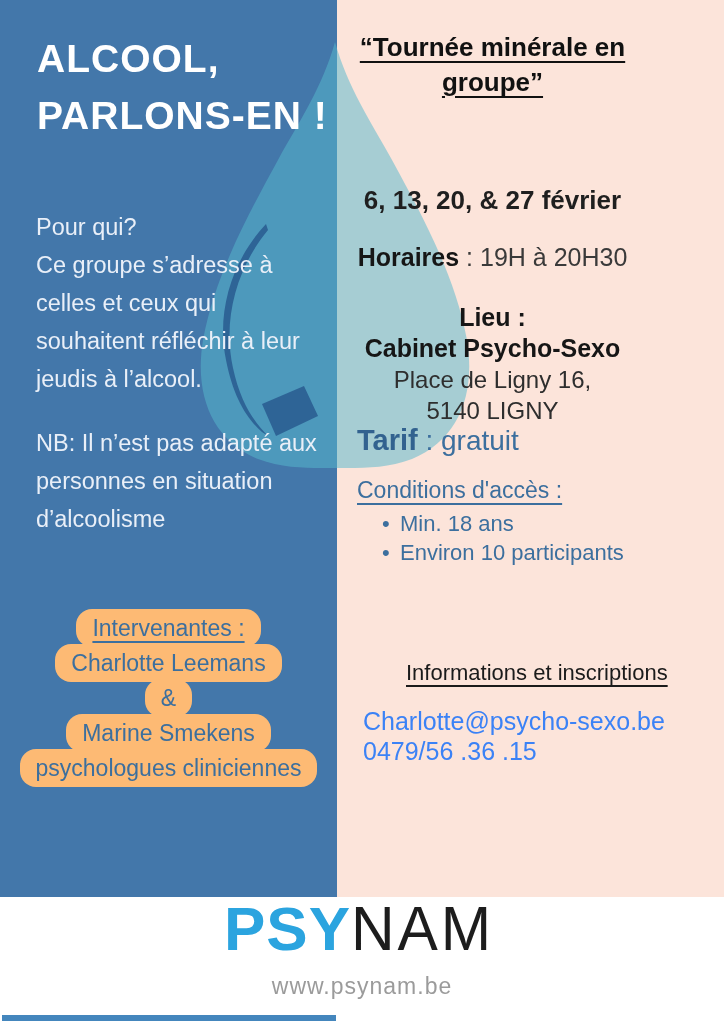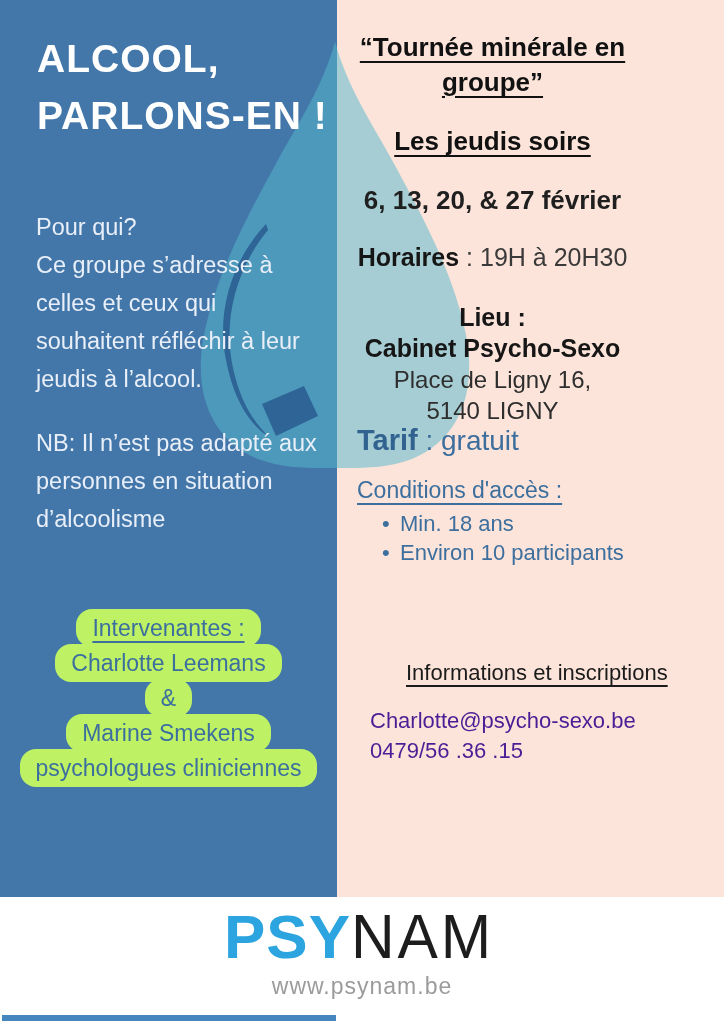--- a/index.html
+++ b/index.html
@@ -21,21 +21,21 @@
     color:#ffffff;font-size:39px;font-weight:bold;letter-spacing:1px;
     line-height:57px;white-space:nowrap;
   }
   .left-par{position:absolute;left:36px;color:#e9eff8;font-size:23.5px;line-height:38px;}
   .left-par .line{white-space:nowrap;}
   .par1{top:208px;}
   .par2{top:424px;}
   
   .chips{position:absolute;left:0;top:612px;width:337px;display:flex;flex-direction:column;align-items:center;}
   .chip{
-    background:#bef264;border-radius:16px;
+    background:#fdba74;border-radius:16px;
     color:#3c6f9e;font-size:23px;line-height:26px;
     padding:6px 16px;margin-top:-3px;white-space:nowrap;
     text-align:center;
   }
   
   .right-content{position:absolute;left:337px;top:0;width:387px;height:897px;z-index:2;color:#1a1a1a;}
   .rc-center{position:absolute;left:0;width:311px;text-align:center;}
   .rc-left{position:absolute;text-align:left;}
   .u{text-decoration:underline;text-underline-offset:5px;text-decoration-thickness:2px;}
   .event-title{top:30px;font-size:26px;font-weight:bold;line-height:35px;color:#111111;}
@@ -48,24 +48,24 @@
   .lieu .b{font-size:25px;font-weight:bold;color:#161616;}
   .lieu .r{font-size:24px;color:#2e2e2e;}
   .tarif{left:20px;top:424px;font-size:28px;}
   .tarif .lbl{font-weight:bold;color:#32628f;font-size:29px;}
   .tarif .val{color:#3c6f9e;}
   .conditions-h{left:20px;top:477px;font-size:23px;color:#3c6f9e;}
   .cond-list{left:45px;top:509px;font-size:22px;color:#3c6f9e;line-height:29px;}
   .cond-item{display:flex;align-items:baseline;}
   .cond-item .dot{width:18px;color:#3c6f9e;font-size:22px;}
   .info-h{left:33px;top:660px;font-size:22px;color:#1b1b1b;margin-left:36px;}
-  .contact{left:33px;top:706px;font-size:22px;color:#4c1d95;line-height:30px;}
+  .contact{left:26px;top:706px;font-size:25px;color:#3b82f6;line-height:30px;}
   
   .footer{position:absolute;left:0;top:897px;width:724px;height:127px;background:#ffffff;z-index:3;}
-  .logo{position:absolute;left:0;top:8px;width:724px;text-align:center;line-height:62px;white-space:nowrap;}
+  .logo{position:absolute;left:0;top:0;width:724px;text-align:center;line-height:62px;white-space:nowrap;}
   .logo .psy{color:#2ba4df;font-weight:bold;font-size:62px;letter-spacing:1px;}
   .logo .nam{color:#1d1d1d;font-weight:300;font-size:63px;letter-spacing:3px;transform:scaleX(0.96);display:inline-block;transform-origin:left;}
   .website{position:absolute;left:0;top:76px;width:724px;text-align:center;color:#9b9b9b;font-size:23px;letter-spacing:1px;}
   .bottom-bar{position:absolute;left:2px;bottom:3px;width:334px;height:6px;background:#4486bd;z-index:4;}
 </style>
 </head>
 <body>
 
 <div class="flyer">
 
@@ -122,23 +122,20 @@
 
   </div>
 
   <div class="right-content">
 
     <div class="rc-center event-title">
       <div><span class="u">“Tournée minérale en</span></div>
       <div><span class="u">groupe”</span></div>
     </div>
 
-    <div class="rc-center event-schedule">
-      <span class="u">Les jeudis soirs</span>
-    </div>
 
     <div class="rc-center event-dates">6, 13, 20, &amp; 27 février</div>
 
     <div class="rc-center horaires">
       <span class="lbl">Horaires</span><span class="val"> : 19H à 20H30</span>
     </div>
 
     <div class="rc-center lieu">
       <div class="b">Lieu :</div>
       <div class="b">Cabinet Psycho-Sexo</div>

